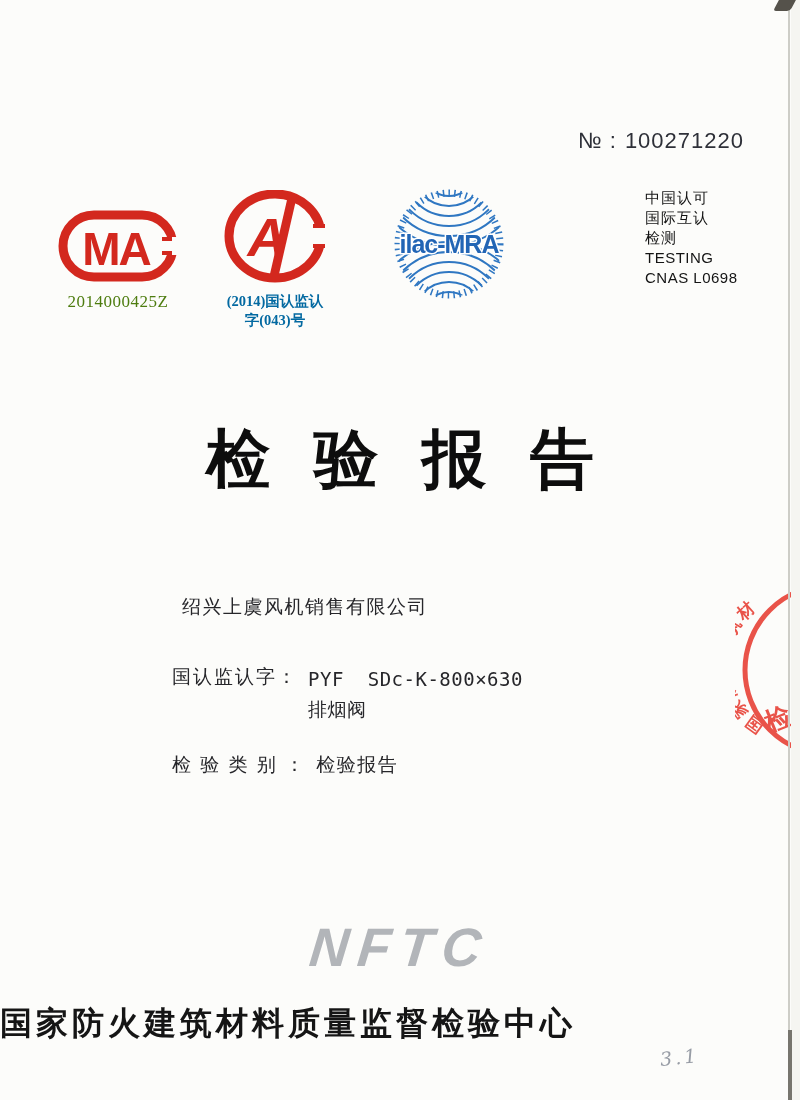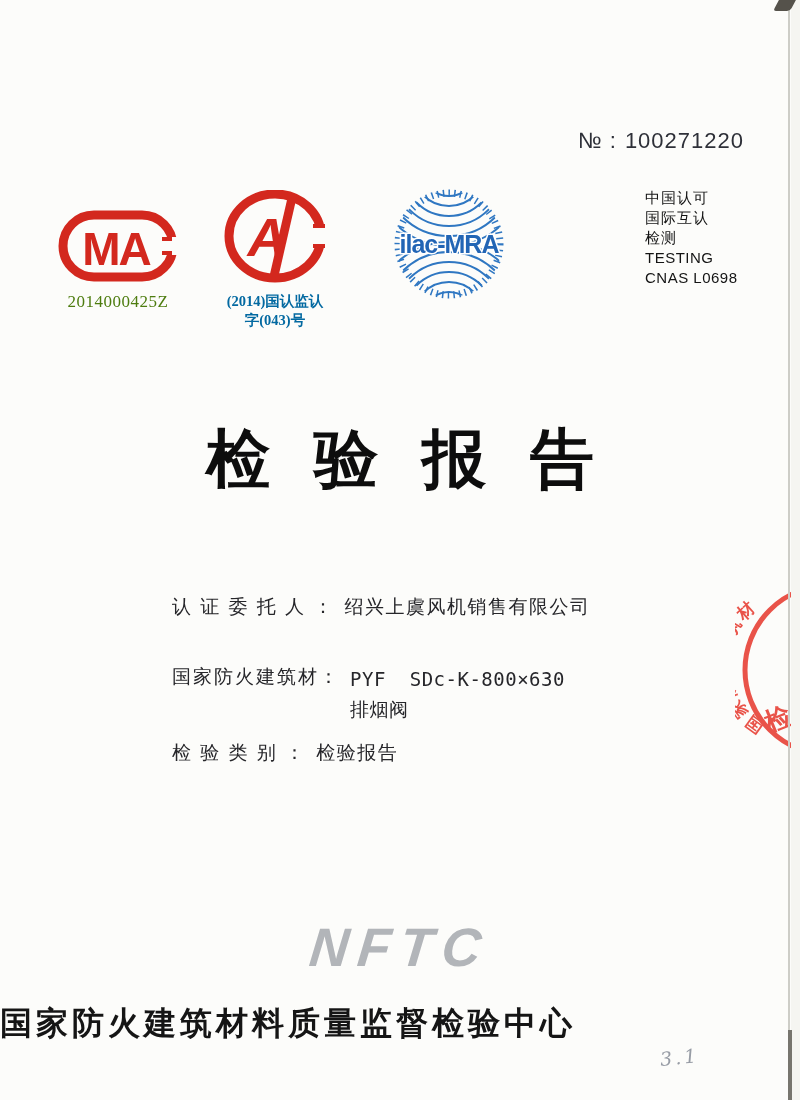--- a/index.html
+++ b/index.html
@@ -26,21 +26,21 @@
     font-family:"Liberation Sans","DejaVu Sans",sans-serif;
   }
   
   .fields{position:absolute;left:172px;top:594px;width:470px;font-size:19px;color:#26262a;}
   .frow{display:flex;align-items:flex-start;margin-bottom:0;}
   .frow .lab{white-space:pre;letter-spacing:2px;flex:0 0 auto;}
   .frow .val{margin-left:10px;letter-spacing:1.5px;white-space:pre;}
   .f1{margin-bottom:44px;}
   .f2{margin-bottom:16px;}
   .f2 .val{font-family:"DejaVu Sans Mono","Liberation Mono",monospace;letter-spacing:.5px;line-height:30px;}
-  .f3{margin-top:16px;align-items:flex-end;}
+  .f3{margin-top:28px;align-items:flex-end;}
   
   .stamp{position:absolute;left:735px;top:572px;width:70px;height:212px;pointer-events:none;opacity:.93;}
   
   .nftc{
     position:absolute;top:916px;left:0;width:100%;text-align:center;
     font-size:54px;font-weight:800;font-style:italic;color:#b2b5b9;
     letter-spacing:9px;transform:skewX(-6deg);
   }
   
   .org{
@@ -122,25 +122,24 @@
     <div>国际互认</div>
     <div>检测</div>
     <div class="en">TESTING</div>
     <div class="en">CNAS L0698</div>
   </div>
 
   <div class="doc-title">检验报告</div>
 
   <div class="fields">
     <div class="frow f1">
-      <span class="lab">认 证 委 托 人 ：</span>
       <span class="val">绍兴上虞风机销售有限公司</span>
     </div>
     <div class="frow f2">
-      <span class="lab">国家防火建筑材：</span>
+      <span class="lab">国认监认字：</span>
       <span class="val"><span>PYF  SDc-K-800×630</span><br><span>排烟阀</span></span>
     </div>
     <div class="frow f3">
       <span class="lab">检 验 类 别 ：</span>
       <span class="val">检验报告</span>
     </div>
   </div>
 
   <svg class="stamp" viewBox="0 0 70 212">
     <defs>

